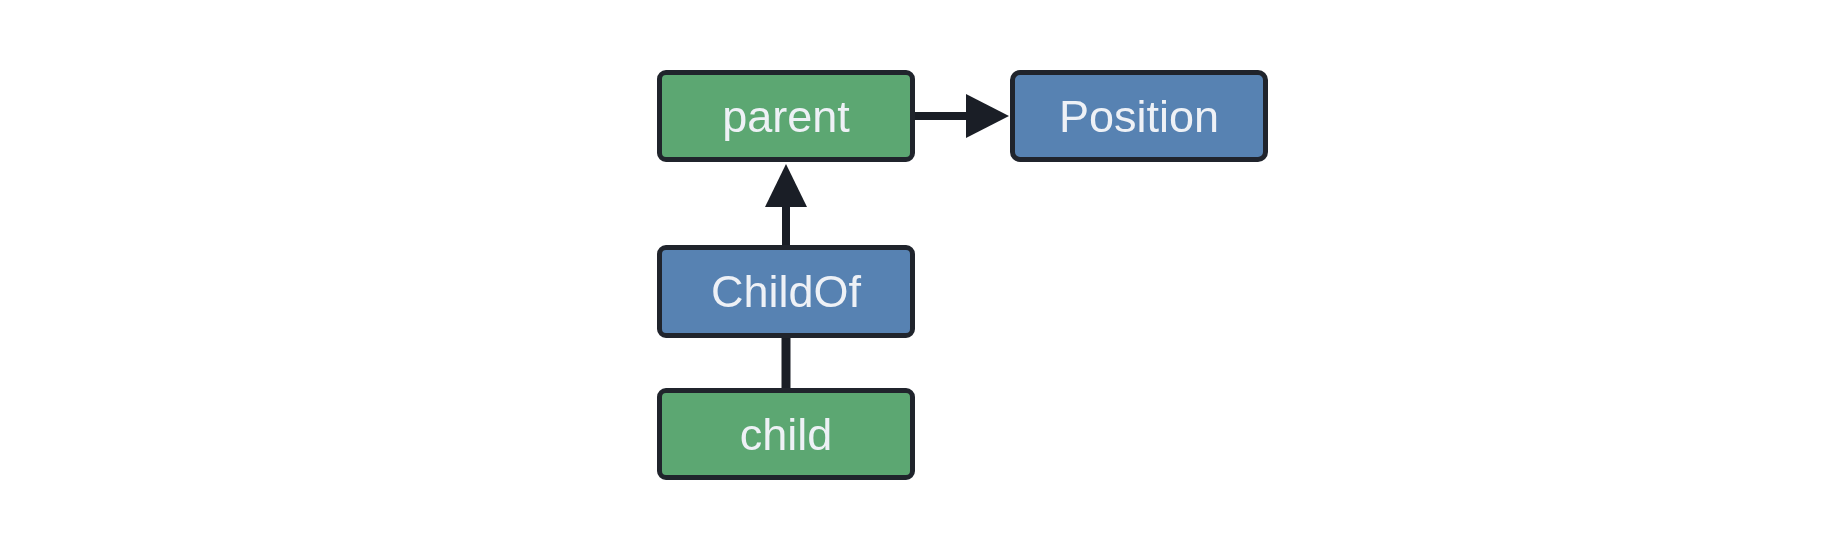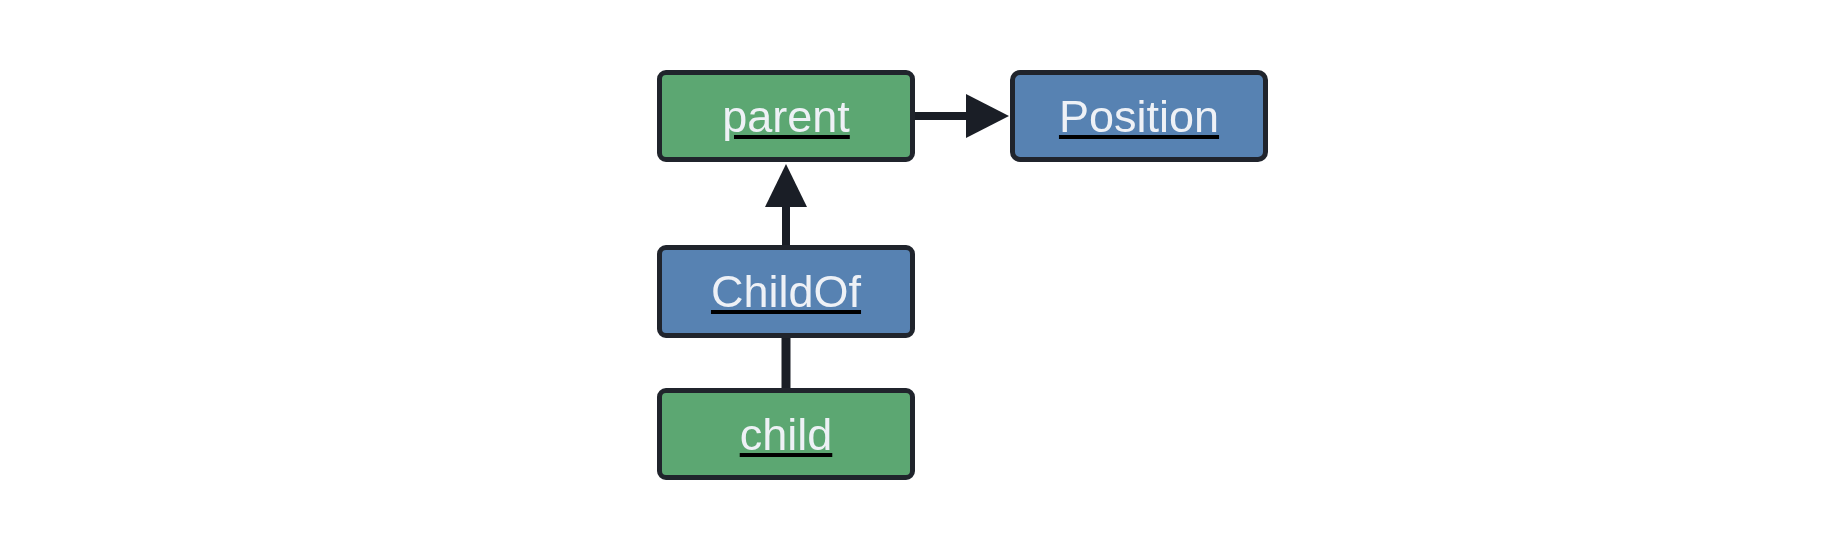--- a/index.html
+++ b/index.html
@@ -41,21 +41,20 @@
   .node {
     position: absolute;
     box-sizing: border-box;
     width: 258px;
     height: 92px;
     border: 5px solid var(--border, #20242c);
     border-radius: 9px;
     display: flex;
     align-items: center;
     justify-content: center;
-    text-decoration: underline;
   }
   .node-label {
     color: var(--label-text, #eef1f6);
     font-size: 45px;
     line-height: 1;
     white-space: nowrap;
     user-select: none;
   }
   .node-parent   { left: 657px;  top: 70px;  }
   .node-position { left: 1010px; top: 70px; border-radius: 10px;  }

